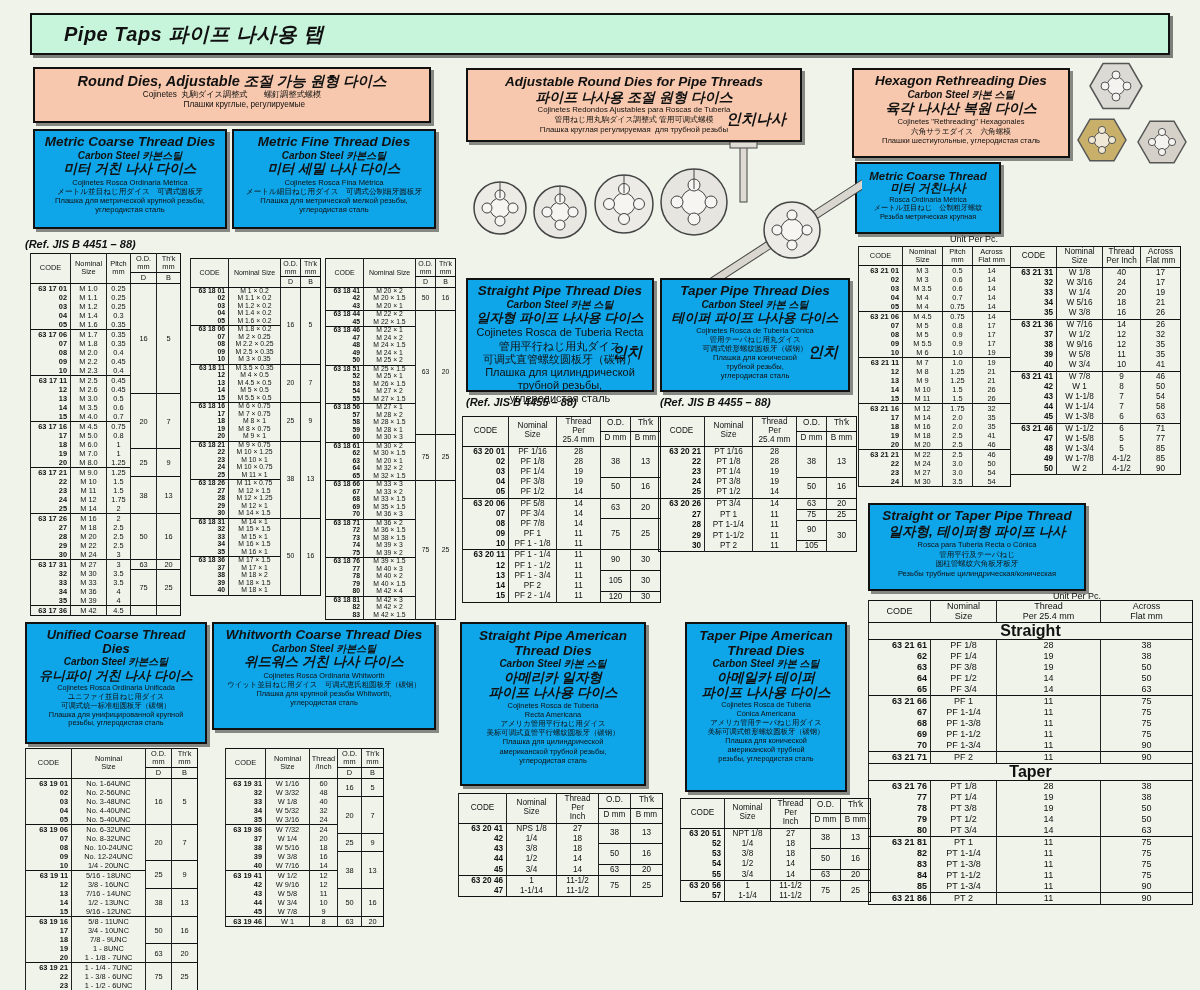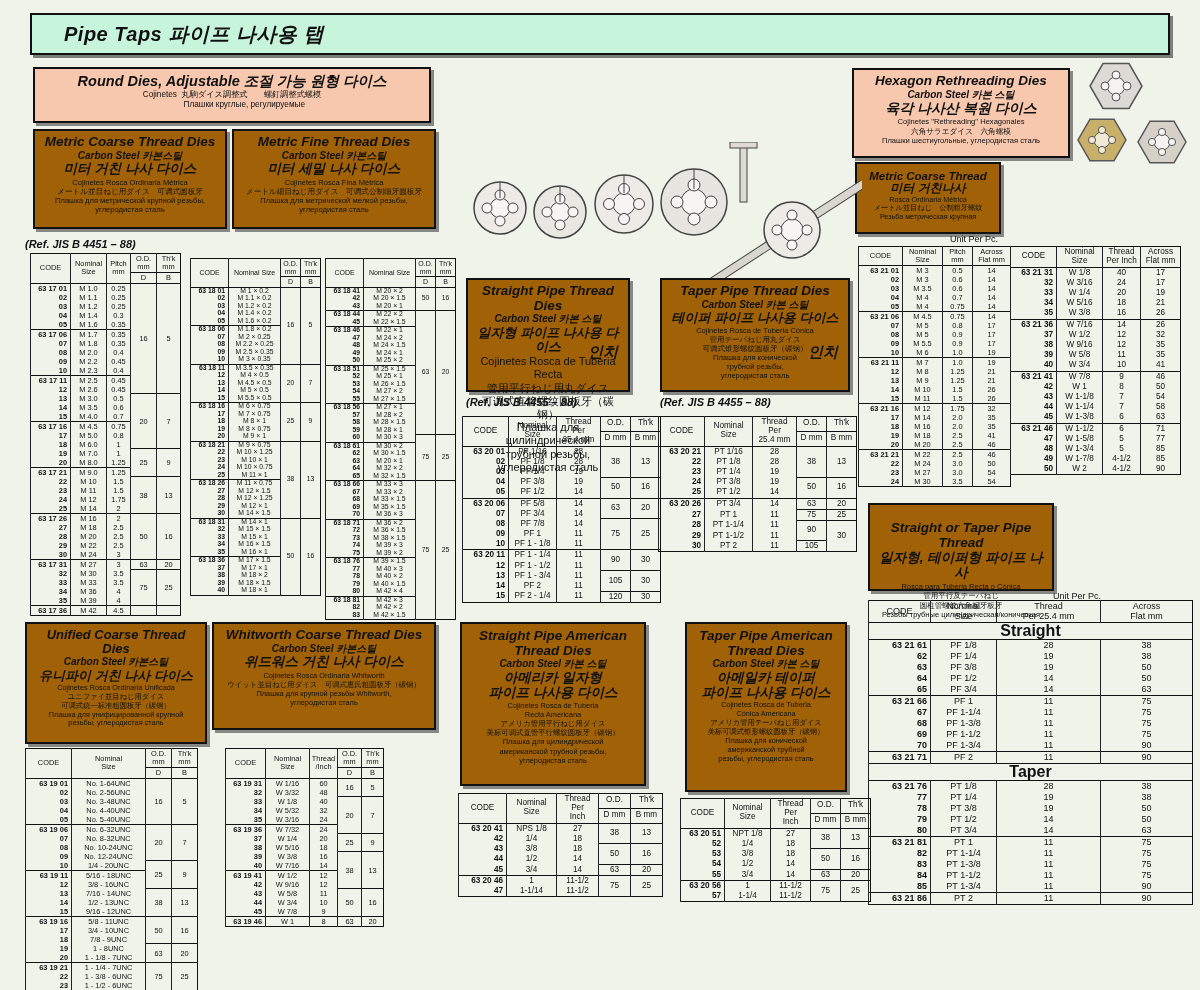--- a/index.html
+++ b/index.html
@@ -4,21 +4,21 @@
 <style>
   html,body{margin:0;padding:0;background:#dfe4da;}
   .page{position:relative;width:1200px;height:990px;background:#eff3ea;overflow:hidden;
         font-family:"Liberation Sans",sans-serif;color:#111;}
   .hdrbar{position:absolute;left:30px;top:13px;width:1140px;height:42px;background:#c7f5db;
           border:2.5px solid #111;box-shadow:3px 3px 0 rgba(30,30,30,.55);box-sizing:border-box;
           display:flex;align-items:center;padding-left:32px;}
   .hdrbar .t{font-size:20px;font-weight:bold;font-style:italic;letter-spacing:.5px;}
   .box{position:absolute;border:2.5px solid #111;box-shadow:3px 3px 0 rgba(30,30,30,.5);
        padding:5px 8px;box-sizing:border-box;text-align:center;}
-  .peach{background:#f7c8ad;} .cyan{background:#a16207;}
+  .peach{background:#f7c8ad;} .cyan{background:#0ea5e9;}
   .b-title{font-weight:bold;font-style:italic;font-size:13.5px;line-height:1.08;white-space:pre-line;}
   .b-sub{font-weight:bold;font-style:italic;font-size:10px;line-height:1.15;}
   .b-kr{font-weight:bold;font-style:italic;font-size:15px;line-height:1.1;white-space:pre-line;margin:1px 0;}
   .b-lines{font-size:8.2px;line-height:1.28;white-space:pre-wrap;}
   .badge{position:absolute;font-weight:bold;font-style:italic;font-size:15px;}
   .ref{position:absolute;font-weight:bold;font-style:italic;font-size:11px;}
   .unit{position:absolute;font-size:9px;}
   .tbl{position:absolute;}
   .tbl table{border-collapse:collapse;border:1.6px solid #111;background:rgba(255,255,255,0.0);}
   .tbl th{font-weight:normal;border-left:1px solid #222;border-bottom:1.3px solid #111;
@@ -42,20 +42,28 @@
   <div class="hdrbar">
     <div class="t">Pipe Taps  파이프 나사용 탭</div>
   </div>
 
   <div class="box peach" style="left:33px;top:67px;width:398px;height:56px">
     <div class="b-title" style="font-size:14.5px">Round Dies, Adjustable  조절 가능 원형 다이스</div>
     <div class="b-lines">Cojinetes  丸駒ダイス調整式　　螺釘調整式螺模
 　　　Плашки круглые, регулируемые</div>
   </div>
 
+  <div class="box peach" style="left:466px;top:68px;width:336px;height:74px">
+    <div class="b-title">Adjustable Round Dies for Pipe Threads</div>
+    <div class="b-kr" style="font-size:14px;margin:0">파이프 나사용 조절 원형 다이스</div>
+    <div class="b-lines" style="font-size:7.8px">Cojinetes Redondos Ajustables para Roscas de Tuberia
+管用ねじ用丸駒ダイス調整式 管用可调式螺模
+Плашка круглая регулируемая  для трубной резьбы</div>
+    <div class="badge" style="right:14px;top:40px">인치나사</div>
+  </div>
 
   <div class="box peach" style="left:852px;top:68px;width:218px;height:90px;padding:4px 7px">
     <div class="b-title">Hexagon Rethreading Dies</div>
     <div class="b-sub">Carbon Steel  카본 스틸</div>
     <div class="b-kr" style="font-size:14px">육각 나사산 복원 다이스</div>
     <div class="b-lines" style="font-size:7.6px;line-height:1.2">Cojinetes "Rethreading" Hexagonales
 六角サラエダイス　六角螺模
 Плашки шестиугольные, углеродистая сталь</div>
   </div>
 
@@ -81,21 +89,21 @@
 
   <div class="box cyan" style="left:855px;top:162px;width:146px;height:72px;padding:6px 6px">
     <div class="b-title" style="font-size:11.5px">Metric Coarse Thread</div>
     <div class="b-kr" style="font-size:12px;margin:0">미터 거친나사</div>
     <div class="b-lines" style="font-size:7.2px;line-height:1.2">Rosca Ordinaria Métrica
 メートル並目ねじ　公制粗牙螺纹
 Резьба метрическая крупная</div>
   </div>
 
 
-  <div class="box cyan" style="left:466px;top:278px;width:164px;height:114px;padding:4px 8px">
+  <div class="box cyan" style="left:466px;top:278px;width:188px;height:114px;padding:4px 8px">
     <div class="b-title">Straight Pipe Thread Dies</div>
     <div class="b-sub">Carbon Steel  카본 스틸</div>
     <div class="b-kr" style="font-size:13px">일자형 파이프 나사용 다이스</div>
     <div class="b-lines" style="font-size:11px;line-height:1.2">Cojinetes Rosca de Tuberia Recta
 管用平行ねじ用丸ダイス
 可调式直管螺纹圆板牙（碳钢）
 Плашка для цилиндрической
 трубной резьбы,
 углеродистая сталь</div>
     <div class="badge" style="right:10px;bottom:28px">인치</div>
@@ -107,21 +115,21 @@
     <div class="b-kr" style="font-size:13px">테이퍼 파이프 나사용 다이스</div>
     <div class="b-lines" style="font-size:7.5px;line-height:1.2">Cojinetes Rosca de Tuberia Cónica
 管用テーパねじ用丸ダイス
 可调式锥形螺纹圆板牙（碳钢）
 Плашка для конической
 трубной резьбы,
 углеродистая сталь</div>
     <div class="badge" style="right:10px;bottom:28px">인치</div>
   </div>
 
-  <div class="box cyan" style="left:868px;top:503px;width:186px;height:88px;padding:16px 8px">
+  <div class="box cyan" style="left:868px;top:503px;width:218px;height:88px;padding:4px 8px">
     <div class="b-title">Straight or Taper Pipe Thread</div>
     <div class="b-kr" style="font-size:13.5px">일자형, 테이퍼형 파이프 나사</div>
     <div class="b-lines" style="font-size:7.5px;line-height:1.25">Rosca para Tuberia Recta o Cónica
 管用平行及テーパねじ
 圆柱管螺纹六角板牙板牙
 Резьбы трубные цилиндрическая/коническая</div>
   </div>
 
   <div class="box cyan" style="left:25px;top:622px;width:182px;height:122px;padding:4px 7px">
     <div class="b-title" style="font-size:13px">Unified Coarse Thread Dies</div>

